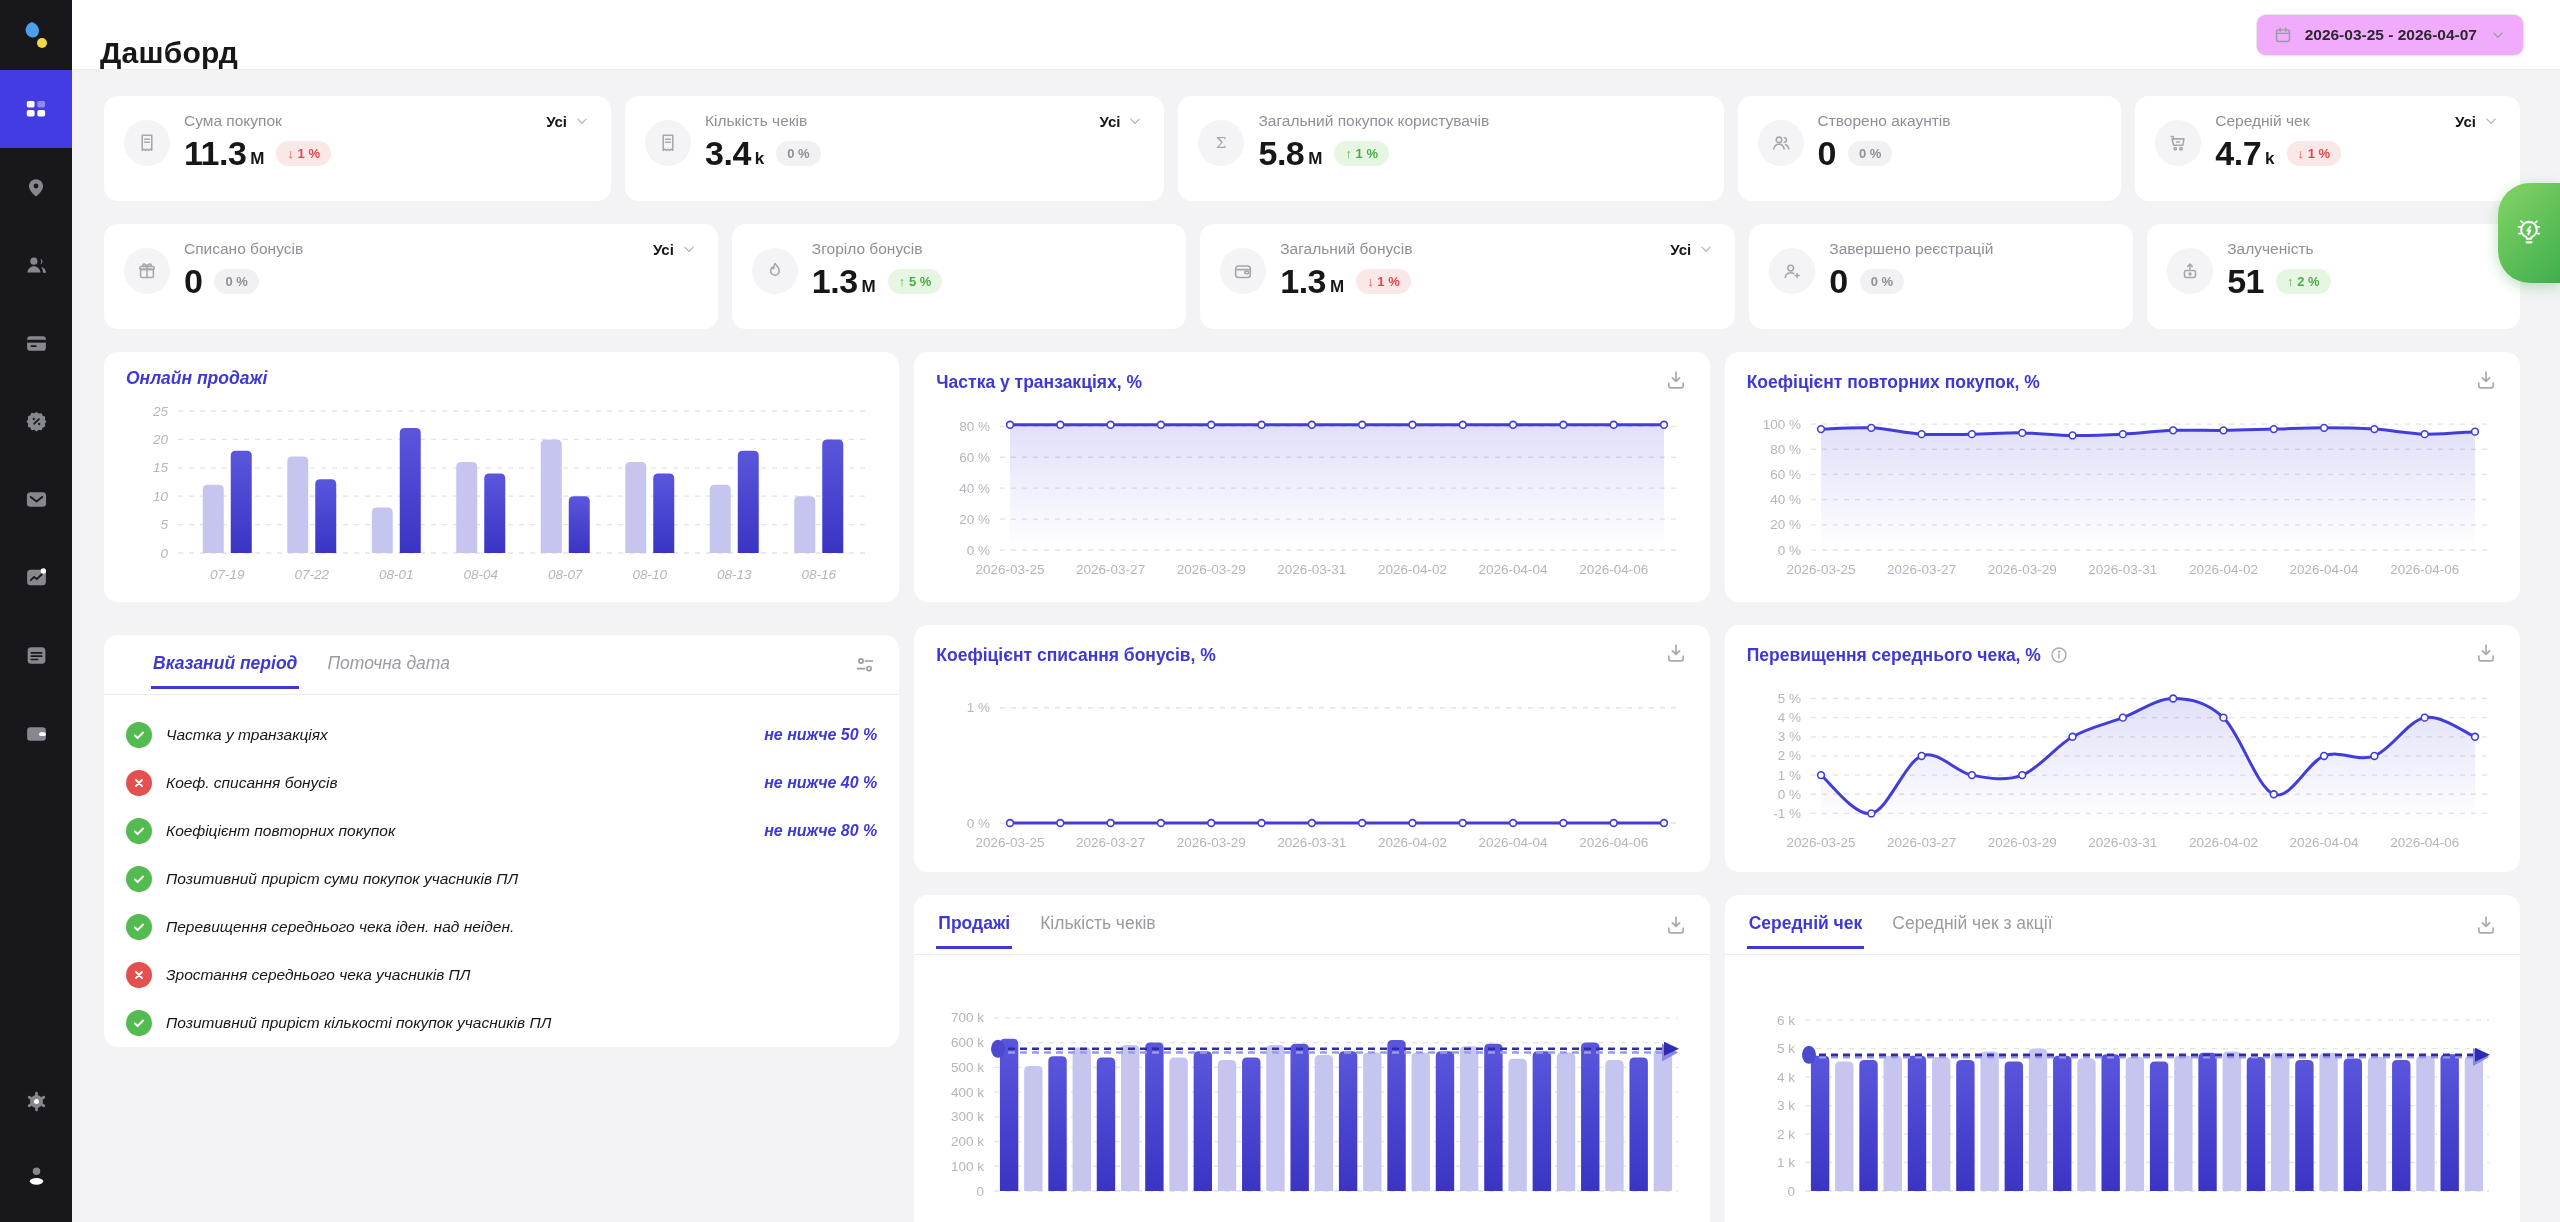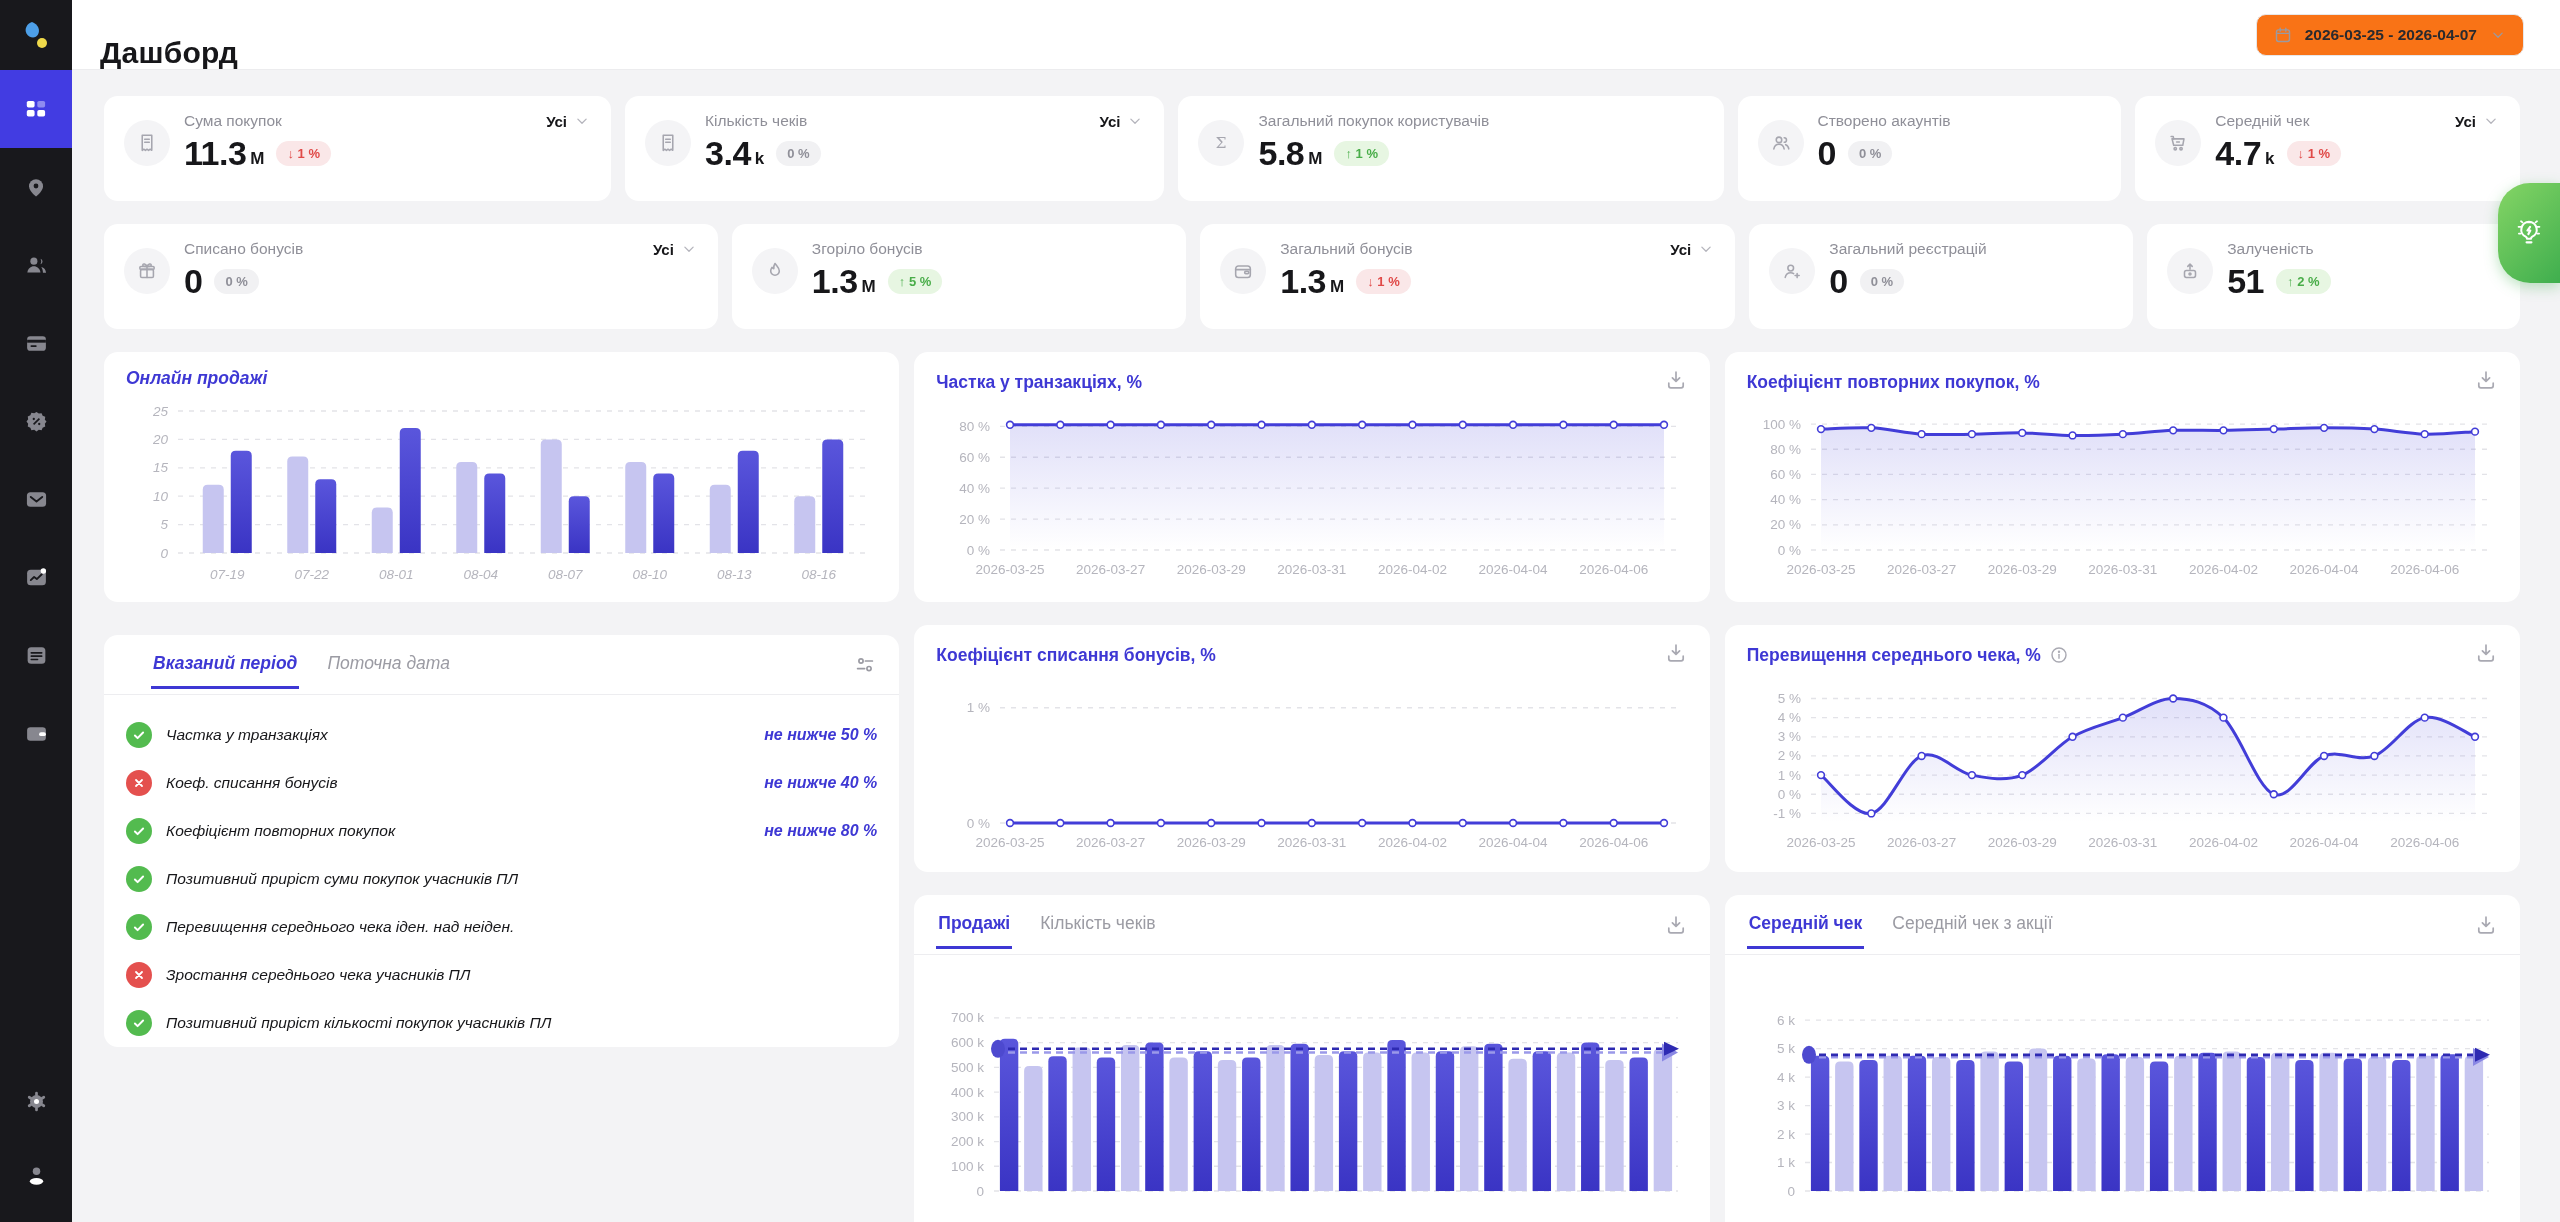--- a/index.html
+++ b/index.html
@@ -13,21 +13,21 @@
   .side-nav { display:flex; flex-direction:column; width:72px; }
   .side-item { width:72px; height:78px; display:flex; align-items:center; justify-content:center; color:#87878f; cursor:pointer; }
   .side-item.active { background:#423ce2; color:#ffffff; }
   .side-bottom { margin-top:auto; display:flex; flex-direction:column; width:72px; padding-bottom:10px; }
   .side-bottom .side-item { height:74px; }
 
   
   .main { margin-left:72px; height:1222px; display:flex; flex-direction:column; }
   header { height:70px; background:#fff; display:flex; align-items:center; justify-content:space-between; padding:0 36px 0 28px; border-bottom:1px solid #ececee; flex:0 0 auto; }
   .page-title { font-size:30px; font-weight:700; color:#17171a; letter-spacing:.2px;margin-top:36px; }
-  .date-pill { display:flex; align-items:center; gap:12px; background:#f97316; border:1px solid #e7e7e9; border-radius:10px; padding:10px 16px; cursor:pointer; }
+  .date-pill { display:flex; align-items:center; gap:12px; background:#f0abfc; border:1px solid #e7e7e9; border-radius:10px; padding:10px 16px; cursor:pointer; }
   .date-pill .txt { font-size:15.5px; font-weight:700; color:#2a2a2e; }
   .content { padding:26px 40px 0 32px; display:flex; flex-direction:column; gap:23px; }
 
   
   .kpi-row { display:flex; gap:14px; }
   .kpi-card { background:#fff; border-radius:14px; padding:16px 20px; height:105px; position:relative; }
   .kpi-head { display:flex; justify-content:space-between; align-items:flex-start; }
   .kpi-left { display:flex; gap:14px; }
   .kpi-ic { width:46px; height:46px; border-radius:50%; background:#f4f4f6; color:#a6a6af; display:flex; align-items:center; justify-content:center; margin-top:8px; flex:0 0 auto; }
   .kpi-label { font-size:15.5px; color:#8f8f98; margin-bottom:4px; white-space:nowrap; }
@@ -423,21 +423,21 @@
       <div class="kpi-head">
         <div class="kpi-left">
           <div class="kpi-ic">
                   <svg width="22" height="22" viewBox="0 0 24 24" fill="none" stroke="currentColor" stroke-width="1.7" stroke-linecap="round" stroke-linejoin="round">
                     <circle cx="10.6" cy="8.8" r="3.1"></circle>
                     <path d="M4.6 19c.7-3.3 3-5.1 6-5.1 1.2 0 2.3.3 3.2.9"></path>
                     <path d="M17.6 14.8v4.4M15.4 17h4.4"></path>
                   </svg>
                 </div>
           <div>
-            <div class="kpi-label">Загальний реєстрацій</div>
+            <div class="kpi-label">Завершено реєстрацій</div>
             <div class="kpi-valrow">
               <span class="kpi-value">0</span>
 
               <span class="badge neu">0 %</span>
             </div>
           </div>
         </div>
 
       </div>
     </div>

